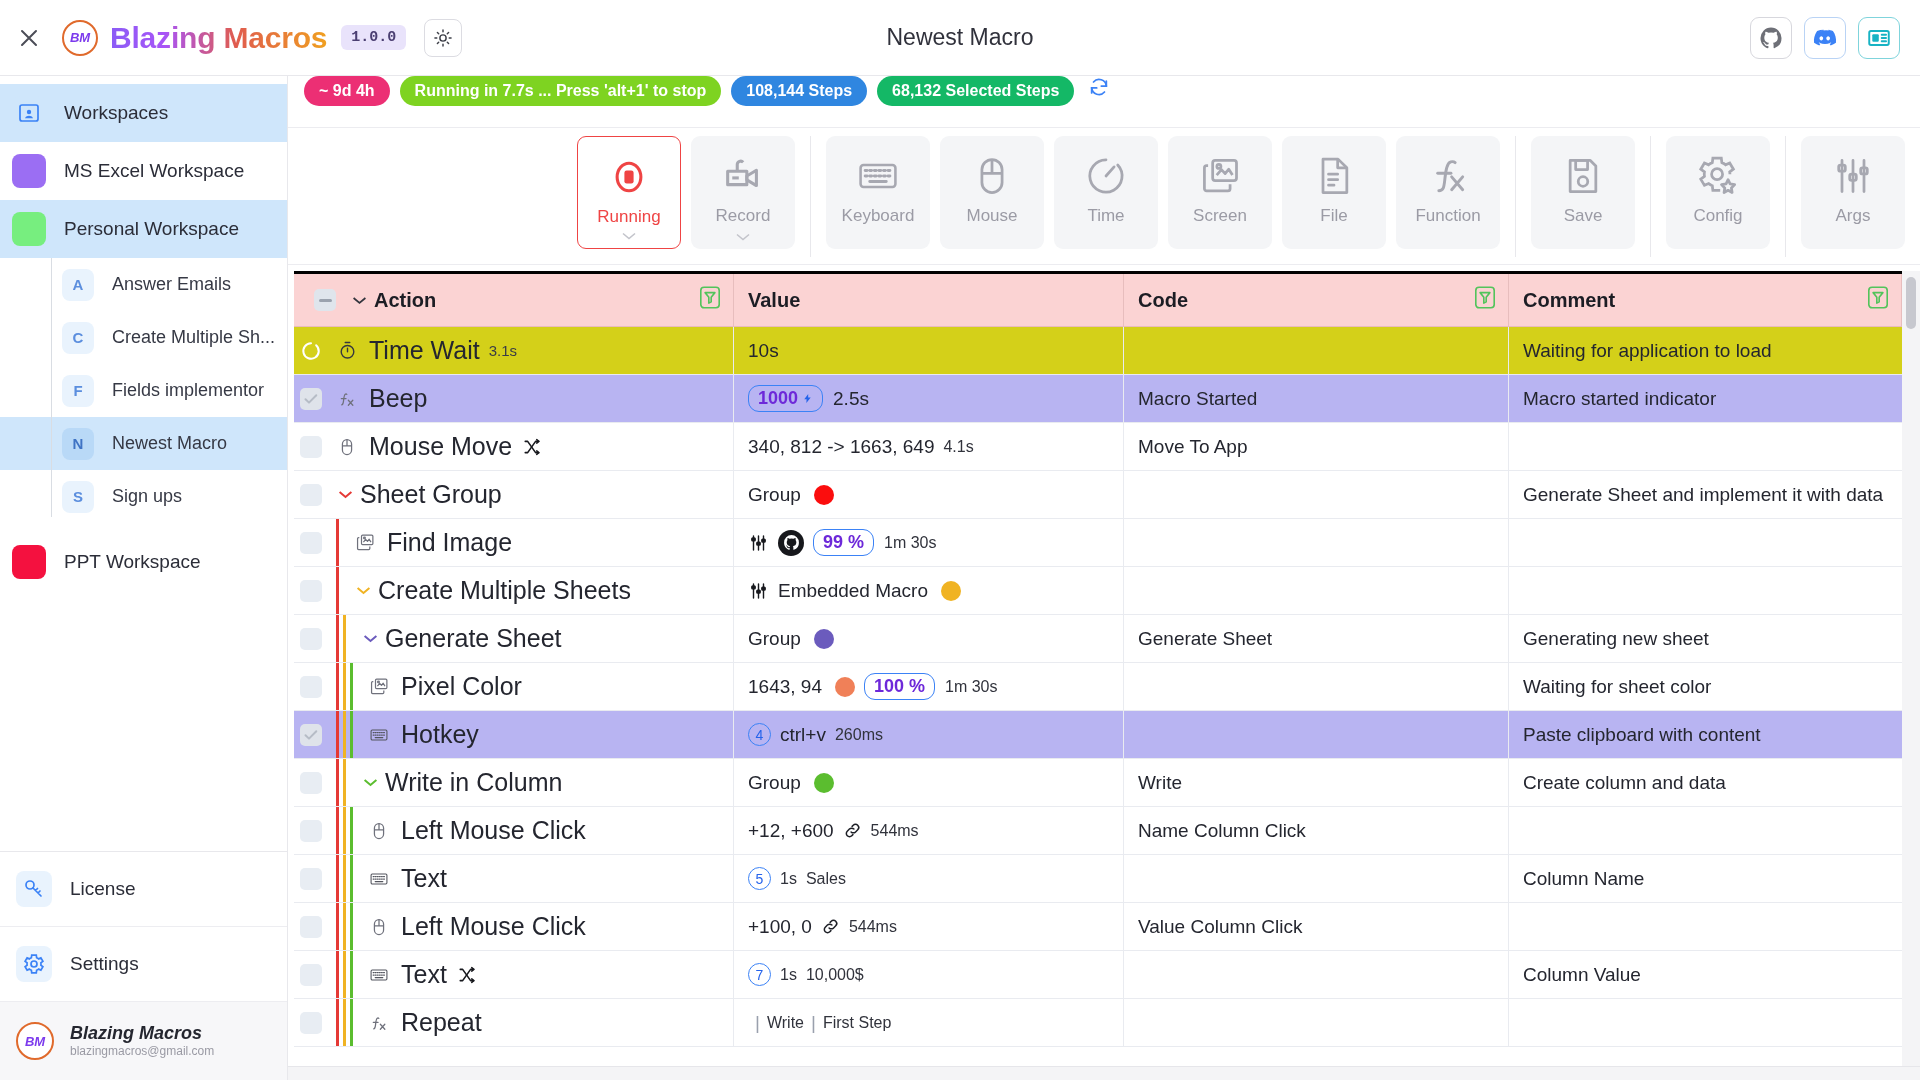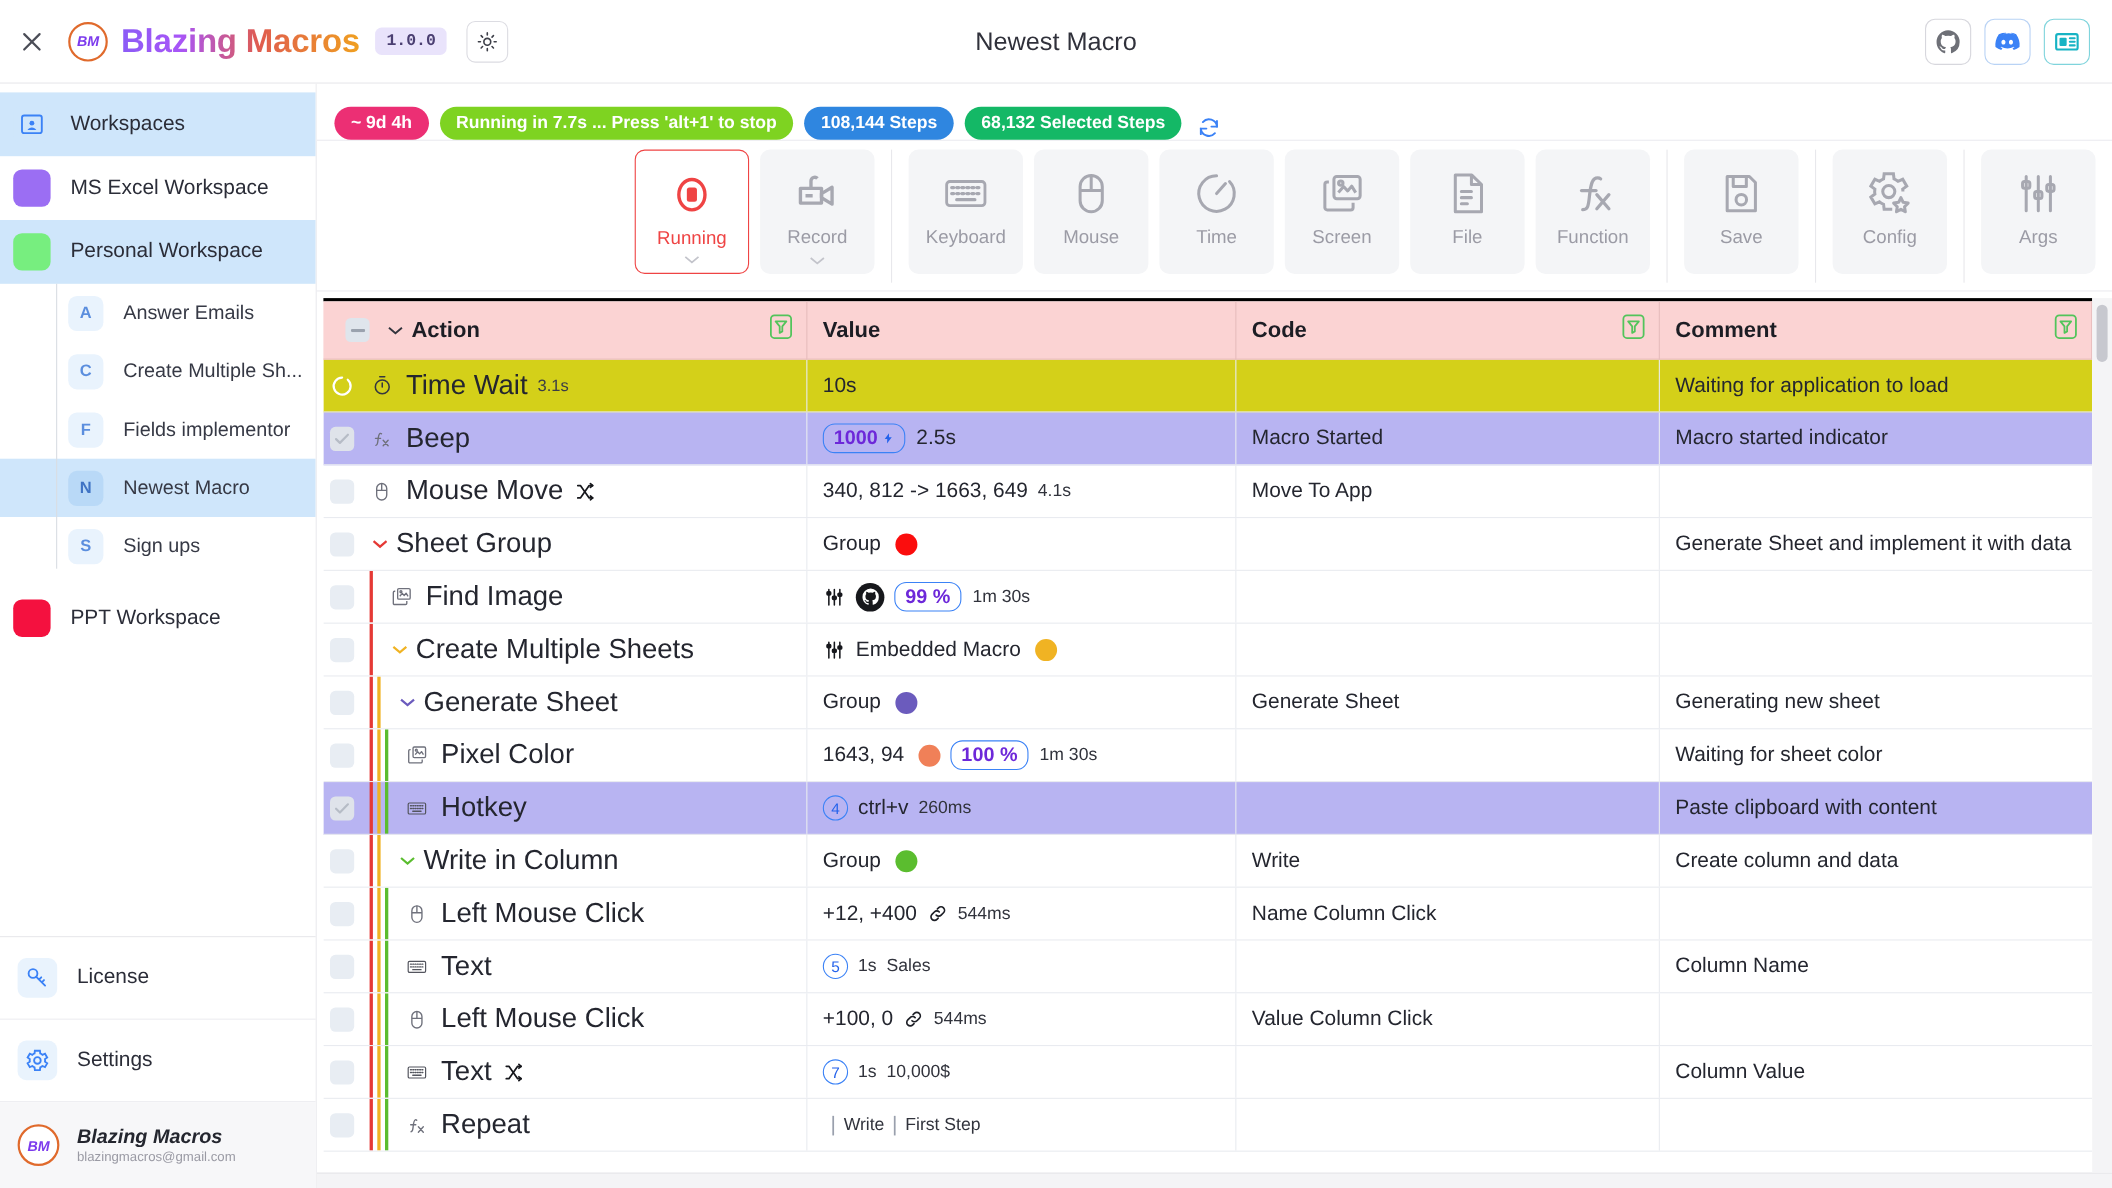--- a/index.html
+++ b/index.html
@@ -120,21 +120,21 @@
     width:38px;height:38px;border-radius:50%;border:2px solid #e06a2c;margin-right:16px;flex:none;
     display:flex;align-items:center;justify-content:center;font-size:13px;font-weight:bold;
     font-style:italic;color:#7c3aed;background:#fff;
   }
   .user-name{font-size:18px;font-style:italic;font-weight:600;color:#24262f;line-height:1.25;}
   .user-mail{font-size:12px;color:#9a9aa4;line-height:1.3;}
 
   
   .main { flex:1; display:flex; flex-direction:column; background:#fff; min-width:0;}
   .status-bar {
-    height:52px;display:flex;align-items:flex-end;gap:10px;padding:0 16px;
+    height:52px;display:flex;align-items:flex-start;gap:10px;padding:0 16px;
     border-bottom:1px solid #ececf0;background:#fff;
   }
   .pill {
     height:30px;display:flex;align-items:center;padding:0 15px;border-radius:15px;
     color:#fff;font-size:16px;font-weight:bold;white-space:nowrap;cursor:pointer;
   }
   .refresh-ico{cursor:pointer;display:flex;align-items:center;margin-left:4px;}
 
   
   .toolbar {
@@ -817,21 +817,21 @@
                 <span class="ind-pad"></span>
                 <span class="row-ico">
                   <svg width="20" height="22" viewBox="0 0 24 24" fill="none" stroke="#6f717c" stroke-width="1.5">
                     <rect x="6.5" y="3" width="11" height="18" rx="5.5"></rect>
                     <path d="M6.5 10.5h11M12 3v7.5"></path>
                   </svg>
                 </span>
                 <span class="act-name">Left Mouse Click</span>
               </div>
               <div class="td c-value">
-                <span class="vtxt">+12, +400</span>
+                <span class="vtxt">+12, +600</span>
                 <span style="margin-right:9px;display:flex">
                   <svg width="19" height="19" viewBox="0 0 24 24" fill="none" stroke="#1d1f26" stroke-width="1.9" stroke-linecap="round">
                     <path d="M10.2 13.8a4 4 0 0 0 5.7 0l2.7-2.7a4 4 0 1 0-5.7-5.7l-1.4 1.4"></path>
                     <path d="M13.8 10.2a4 4 0 0 0-5.7 0l-2.7 2.7a4 4 0 1 0 5.7 5.7l1.4-1.4"></path>
                   </svg>
                 </span>
                 <span class="sm" style="margin-right:9px">544ms</span>
               </div>
               <div class="td c-code">Name Column Click</div>
               <div class="td c-comment"></div>

